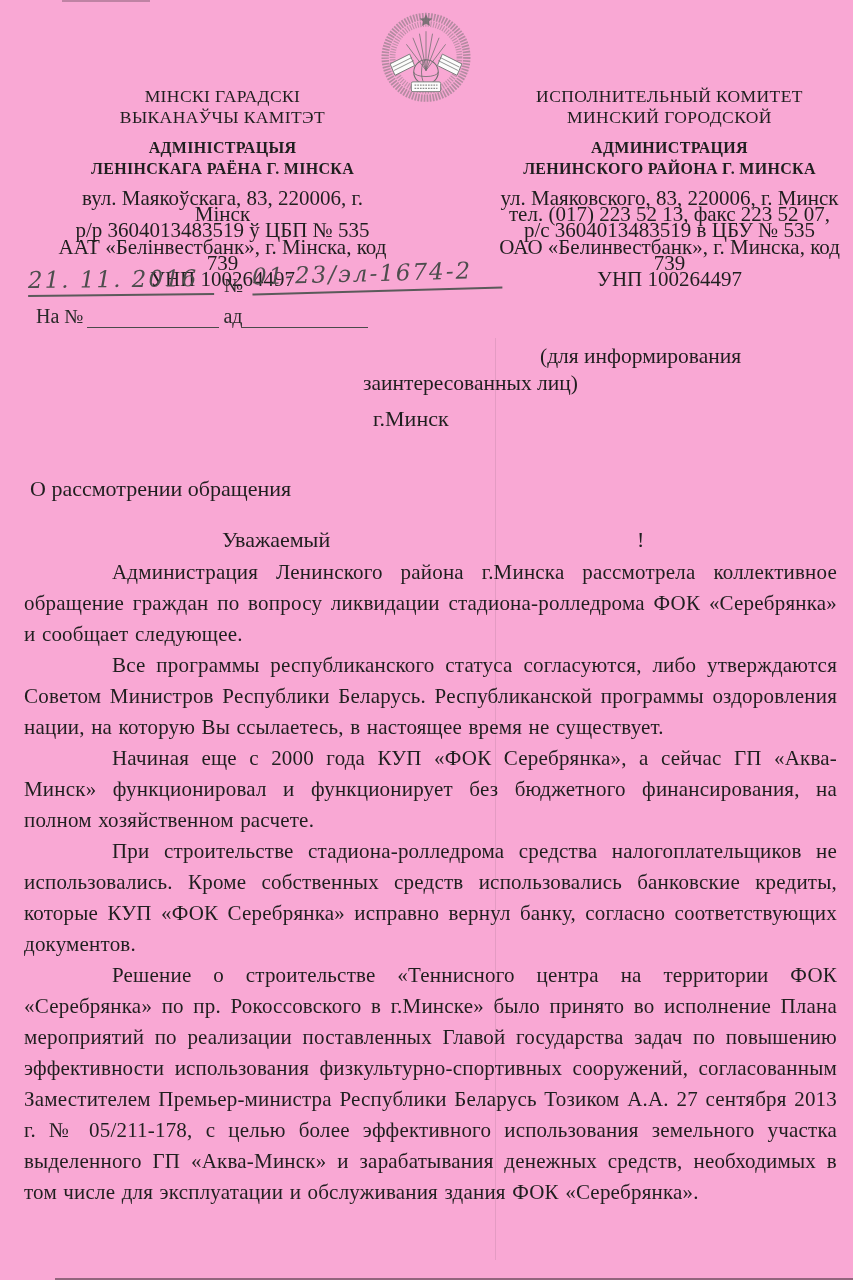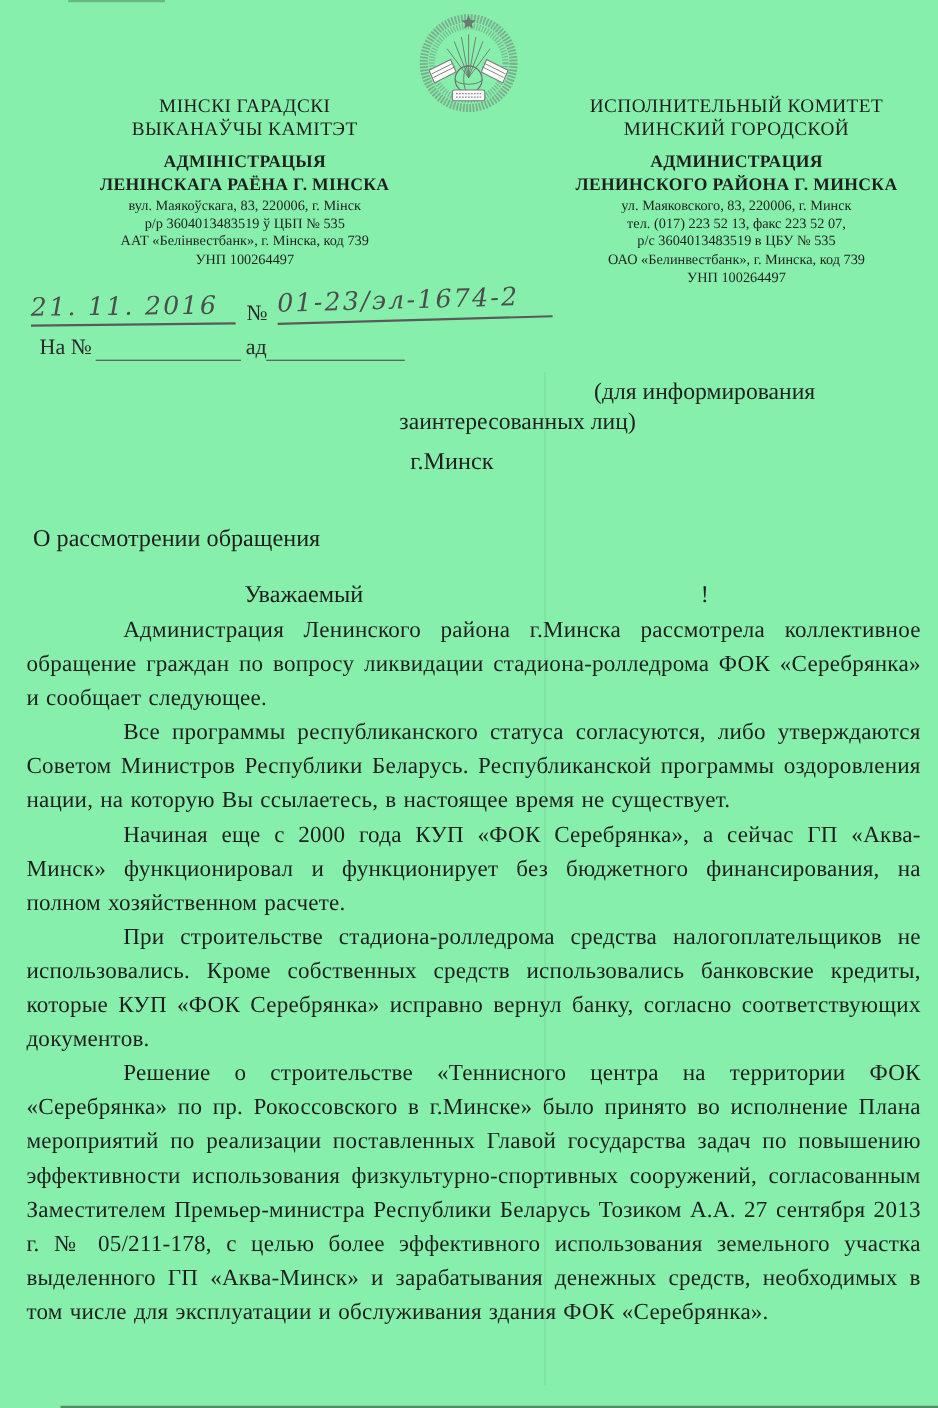--- a/index.html
+++ b/index.html
@@ -1,32 +1,32 @@
 <!DOCTYPE html>
 <html><head>
 <meta charset="utf-8">
 <style>
   html,body{margin:0;padding:0;}
   body{background:#e9e9e9;}
   .page{
     position:relative;
     width:853px;height:1280px;
     margin:0 auto;
-    background:#86efac;
+    background:#f9a8d4;
     font-family:"Liberation Serif", serif;
     color:#1f1f1f;
     overflow:hidden;
   }
   
   .lh{position:absolute;top:86px;text-align:center;}
   .lh-left{left:55px;width:335px;}
   .lh-right{left:497px;width:345px;}
   .lh .org{font-size:17.5px;line-height:20.5px;letter-spacing:.4px;}
   .lh .dept{margin-top:11px;font-weight:bold;font-size:16px;line-height:20.5px;letter-spacing:.3px;}
-  .lh .addr{font-size:13px;line-height:16.2px;}
+  .lh .addr{margin-top:11px;font-size:21px;line-height:16.2px;}
   .emblem{position:absolute;left:377px;top:8px;width:98px;height:102px;}
   
   .hand{
     font-family:"DejaVu Serif", serif;
     font-style:italic;
     color:#4d4d4d;
     letter-spacing:2px;
   }
   .ref-row{position:absolute;left:28px;top:266px;width:470px;height:36px;}
   .ref-date{position:absolute;left:0;top:0;width:186px;font-size:23px;border-bottom:2px solid #5a5a5a;padding-bottom:2px;transform:rotate(-.6deg);}

